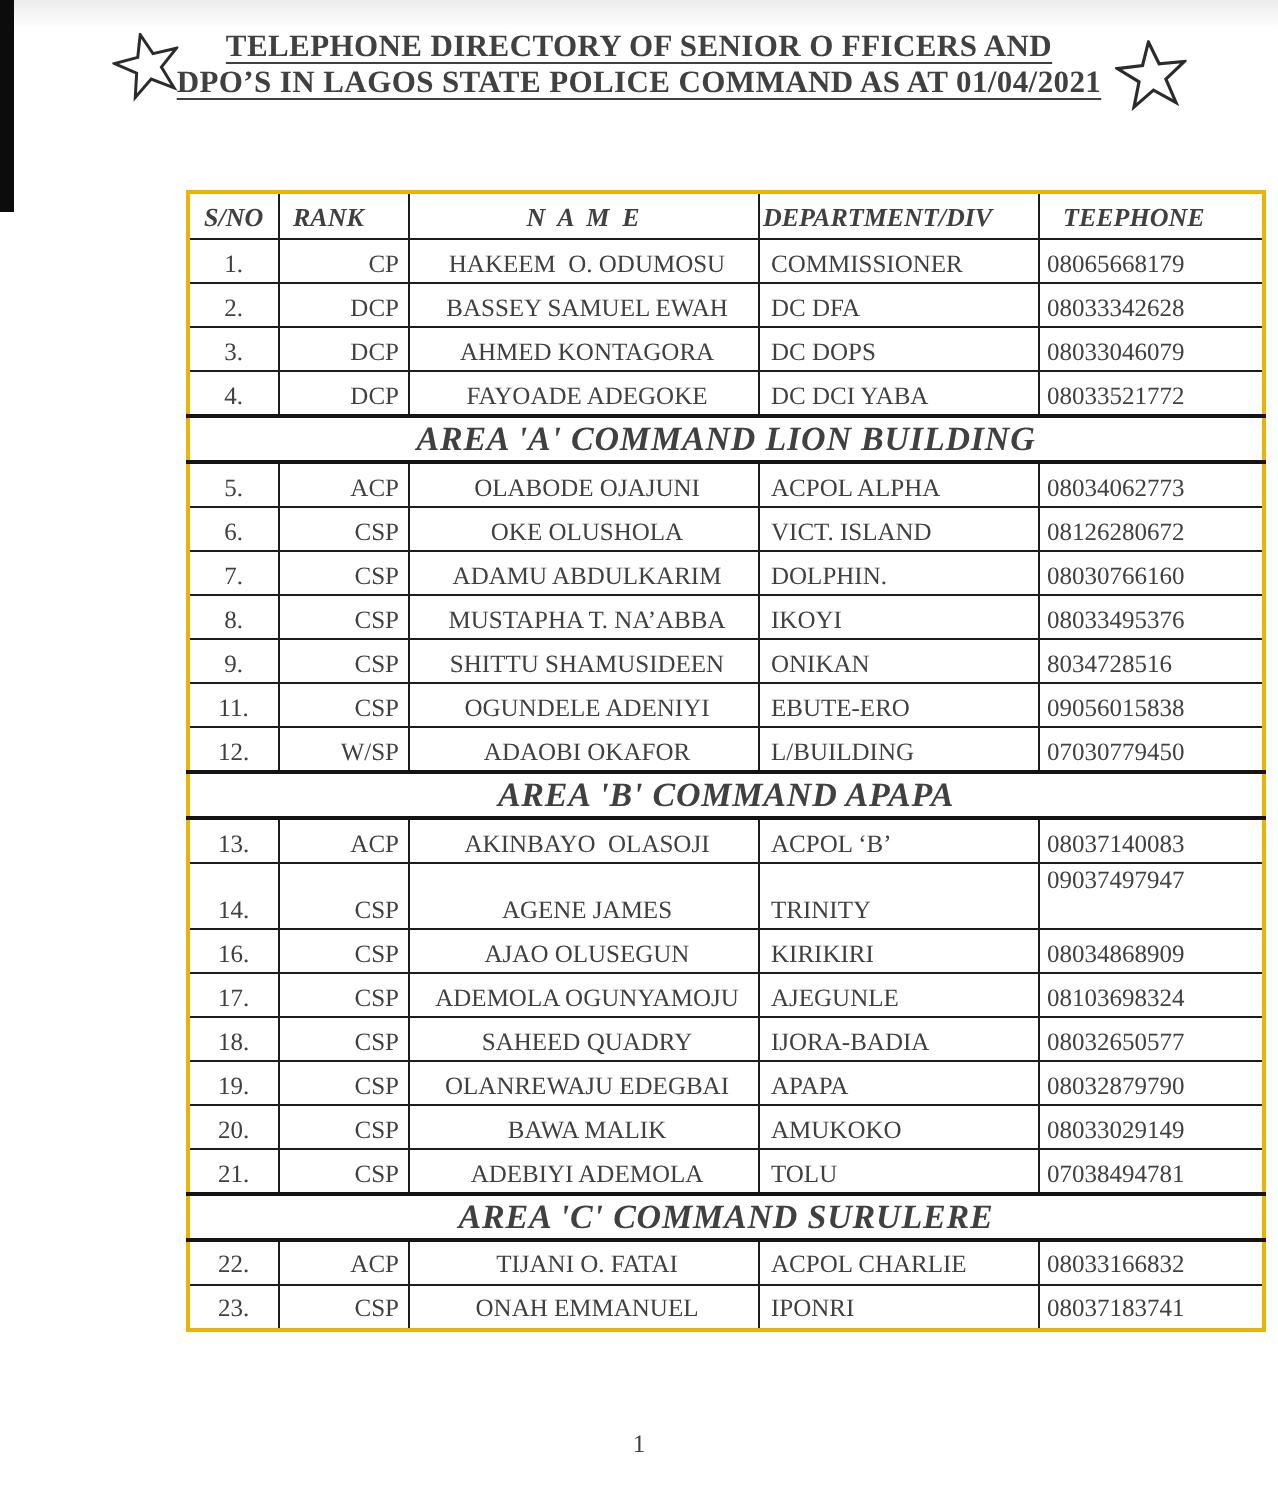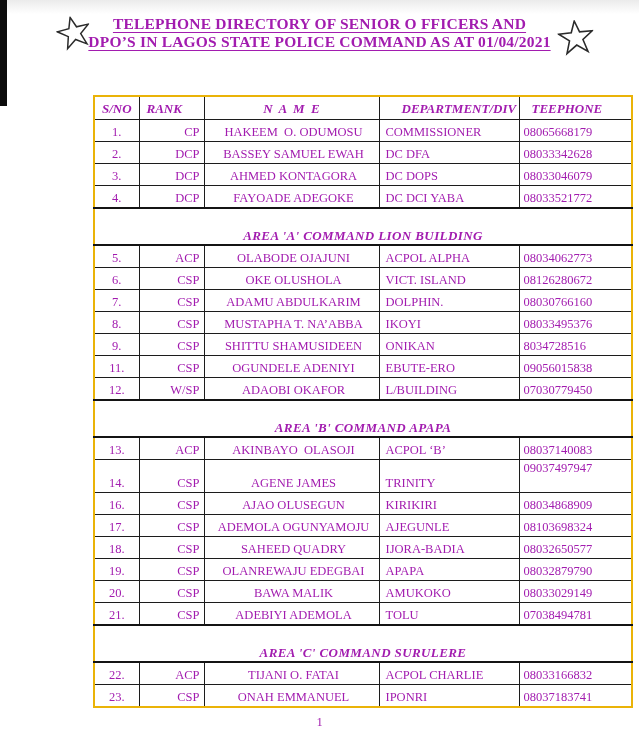--- a/index.html
+++ b/index.html
@@ -1,18 +1,18 @@
 <!DOCTYPE html>
 <html><head>
 <meta charset="utf-8">
 <style>
   html,body { margin:0; padding:0; background:#e8e8e8; }
   .page {
     position:relative; width:639px; height:756px; background:#ffffff;
-    font-family:"Liberation Serif", serif; color:#a21caf; overflow:hidden;
+    font-family:"Liberation Serif", serif; color:#404040; overflow:hidden;
   }
   .top-shade { position:absolute; top:0; left:0; right:0; height:14px;
     background:linear-gradient(#ebebeb, #ffffff); }
   .corner-bar { position:absolute; left:0; top:0; width:7px; height:106px; background:#0c0c0c; }
 
   .title-block { position:absolute; top:15px; left:42px; width:555px; text-align:center; }
   .title-line {
     font-weight:bold; font-size:15.5px; line-height:1.15; letter-spacing:0.2px;
     text-decoration:underline; text-underline-offset:3px; white-space:nowrap;
   }
@@ -32,32 +32,32 @@
   .dir-table th, .dir-table td {
     border:1px solid #1c1c1c; overflow:hidden; white-space:pre;
     vertical-align:bottom; font-size:12.5px; line-height:1.05;
     height:16px; padding:3px 4px 2px;
   }
   .dir-table th {
     font-weight:bold; font-style:italic; font-size:13px; padding-bottom:3px;
   }
   th.c-sno, th.c-rank { text-align:left; padding-left:7px; }
   th.c-name { text-align:center; }
-  th.c-dept { text-align:left; padding-left:22px; }
+  th.c-dept { text-align:left; padding-left:2px; }
   th.c-phone { text-align:left; padding-left:12px; }
 
   td.c-sno  { text-align:center; }
   td.c-rank { text-align:right; }
   td.c-name { text-align:center; padding-left:8px; }
   td.c-dept { text-align:left; padding-left:6px;font-family:Liberation Serif, serif; }
   td.c-phone { text-align:left; padding-right:18px; }
 
   tr.section-row td {
-    text-align:center; font-weight:bold; font-style:italic; font-size:13px;
-    letter-spacing:0.4px; height:14px; padding:20px 0 1px;
+    text-align:center; font-weight:bold; font-style:italic; font-size:17px;
+    letter-spacing:0.4px; height:14px; padding:2px 0 1px;
     border-top:2px solid #141414; border-bottom:2px solid #141414;
   }
   tr.tall td { height:27px; }
   td.phone-top { vertical-align:top; padding-top:2px; }
 
   .page-number { position:absolute; left:0; right:0; bottom:26px;
     text-align:center; font-size:12.5px; }
 </style>
 </head>
 <body>

